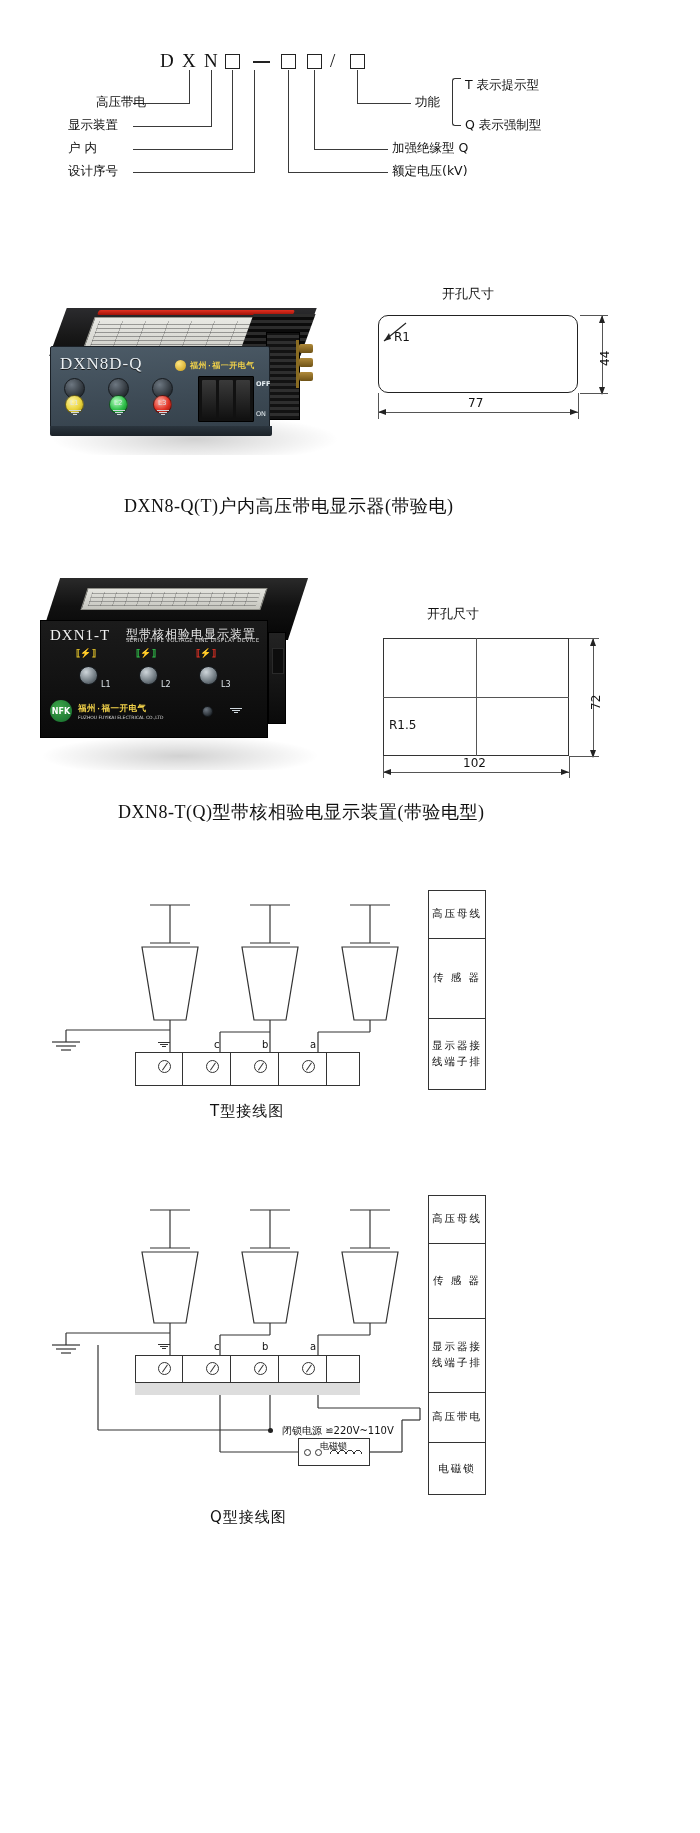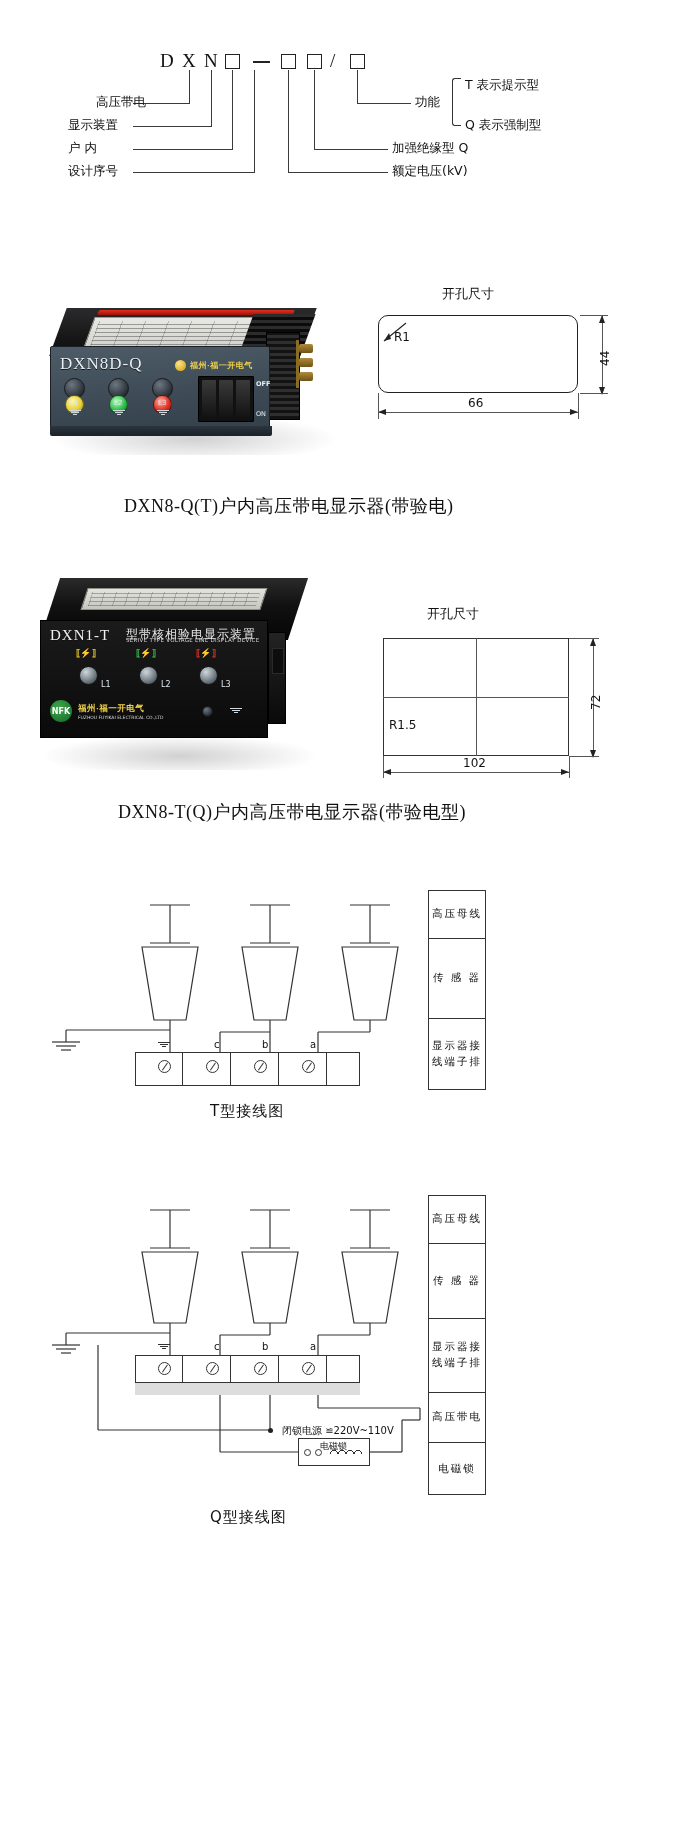--- a/index.html
+++ b/index.html
@@ -54,21 +54,21 @@
   .dev1-red { position:absolute; background:linear-gradient(180deg,#e03020,#a01208); }
   .dev1-face {
     position:absolute; background:linear-gradient(175deg,#4d5c68 0%, #3d4a55 60%, #333f49 100%);
     border:1px solid #1a2026;
   }
   .dev-name {
     position:absolute; color:#e8eef2; font-family:"Liberation Serif", serif;
     letter-spacing:1px; text-shadow:0 1px 0 #111;
   }
   .brand-cn {
-    position:absolute; color:#f2d24a; font-family:Liberation Serif, serif;
+    position:absolute; color:#f2d24a; font-family:Liberation Mono, monospace;
     font-weight:bold; letter-spacing:0.5px;
   }
   .brand-dot {
     position:absolute; border-radius:50%;
     background:radial-gradient(circle at 35% 32%, #ffe680, #c79a14);
   }
   .lamp {
     position:absolute; border-radius:50%;
     background:radial-gradient(circle at 35% 30%, #6d7781, #2a3036 70%, #14181c);
     border:1px solid #161a1e;
@@ -294,21 +294,21 @@
   <span class="thin-h" style="left:210px; top:113px; width:28px;"></span>
   <span class="dim-txt-rot" style="left:228px; top:86px;">44</span>
 
   <span class="thin-h" style="left:8px; top:132px; width:200px;"></span>
   <svg style="position:absolute; left:4px; top:127px; width:208px; height:11px;">
     <polygon points="4,5 12,2 12,8" fill="#222"></polygon>
     <polygon points="204,5 196,2 196,8" fill="#222"></polygon>
   </svg>
   <span class="thin-v" style="left:8px; top:113px; height:26px;"></span>
   <span class="thin-v" style="left:208px; top:113px; height:26px;"></span>
-  <span class="dim-txt" style="left:98px; top:116px;">66</span>
+  <span class="dim-txt" style="left:98px; top:116px;">77</span>
 </div>
 
 <span class="prod-caption" style="left:124px; top:494px;">DXN8-Q(T)户内高压带电显示器(带验电)</span>
 
 <div class="photo-wrap" style="left:40px; top:570px; width:300px; height:200px;">
   <span class="dev-shadow" style="left:0px; top:165px; width:280px; height:35px;"></span>
 
   <span class="dev2-body" style="left:10px; top:8px; width:248px; height:62px; transform:skewX(-18deg);"></span>
   <span class="dev2-strip" style="left:44px; top:18px; width:180px; height:22px; transform:skewX(-18deg);"></span>
   <span class="abs" style="left:50px; top:22px; width:168px; height:14px; transform:skewX(-18deg);
@@ -369,21 +369,21 @@
   <span class="thin-h" style="left:8px; top:172px; width:186px;"></span>
   <svg style="position:absolute; left:4px; top:167px; width:194px; height:11px;">
     <polygon points="4,5 12,2 12,8" fill="#222"></polygon>
     <polygon points="190,5 182,2 182,8" fill="#222"></polygon>
   </svg>
   <span class="thin-v" style="left:8px; top:156px; height:22px;"></span>
   <span class="thin-v" style="left:194px; top:156px; height:22px;"></span>
   <span class="dim-txt" style="left:88px; top:156px;">102</span>
 </div>
 
-<span class="prod-caption" style="left:118px; top:800px;">DXN8-T(Q)户内高压带电显示器(带验电型)</span>
+<span class="prod-caption" style="left:118px; top:800px;">DXN8-T(Q)型带核相验电显示装置(带验电型)</span>
 
 <div class="abs" style="left:30px; top:880px; width:640px; height:250px;">
 
   <svg style="position:absolute; left:0; top:0; width:640px; height:250px;">
     <g stroke="#333" stroke-width="1.2" fill="none">
 
       <line x1="120" y1="25" x2="160" y2="25"></line>
       <line x1="140" y1="25" x2="140" y2="63"></line>
       <line x1="120" y1="63" x2="160" y2="63"></line>
 

